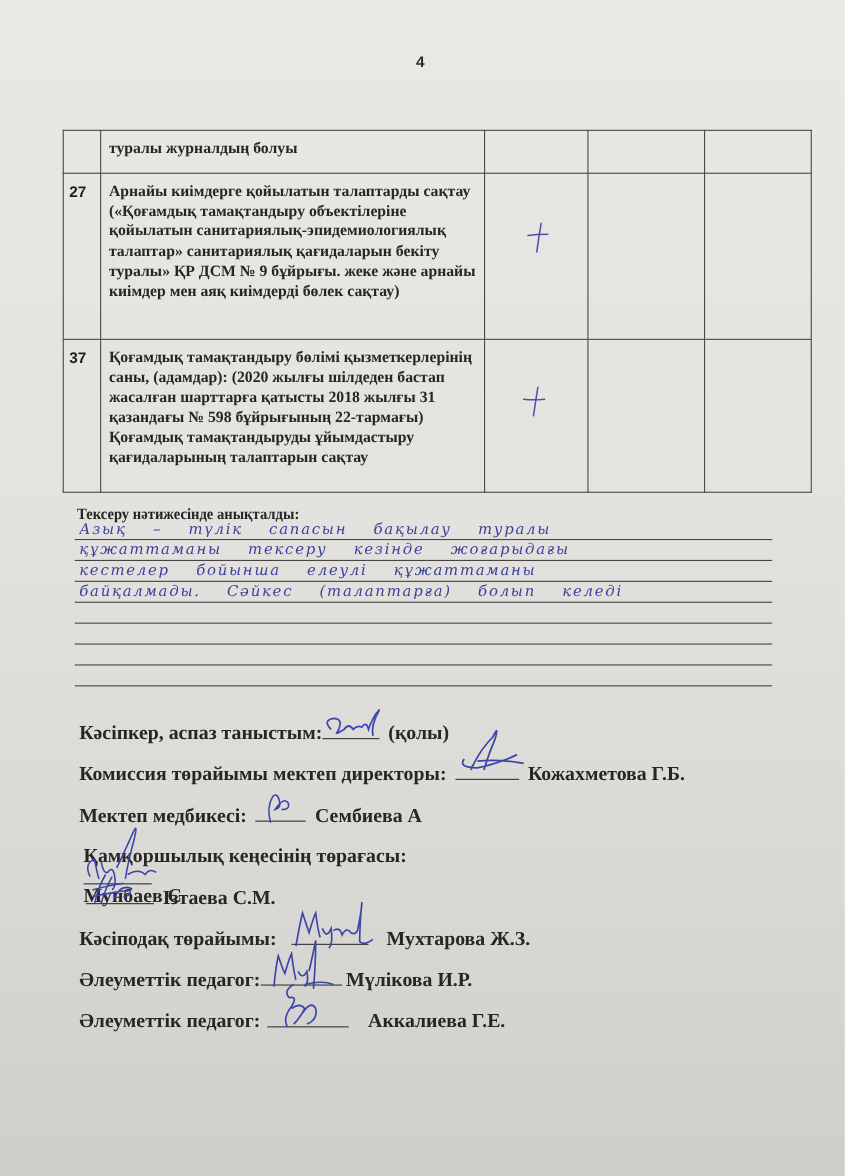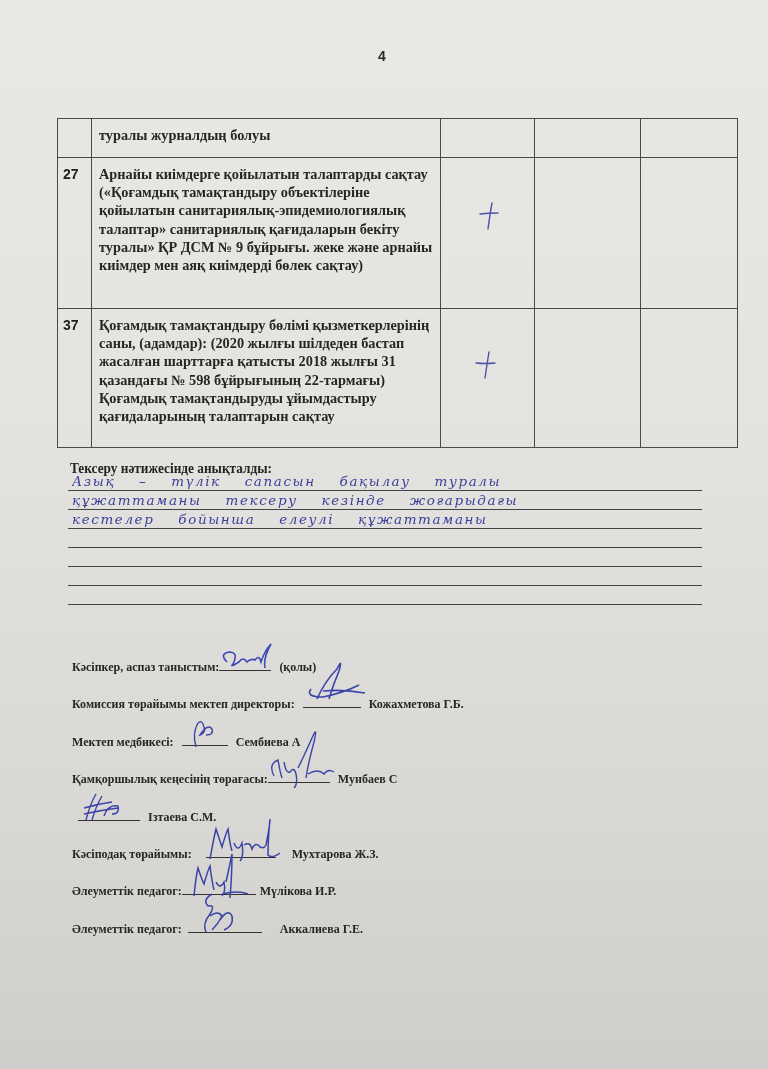--- a/index.html
+++ b/index.html
@@ -48,21 +48,21 @@
   }
   .lines { position: absolute; left: 68px; top: 472px; width: 634px; }
   .rule { position: relative; height: 18px; border-bottom: 1.5px solid #444; }
   .hand {
     position: absolute; left: 4px; bottom: 1px; width: 626px;
     font-family: "DejaVu Serif", serif; font-style: italic; font-size: 13.5px;
     color: #3b3f9c; letter-spacing: 1.6px; word-spacing: 18px; white-space: nowrap; overflow: hidden;
   }
 
   .sig-row {
-    position: absolute; left: 72px; font-size: 12px; font-weight: bold; color: #262626;
+    position: absolute; left: 72px; font-size: 18px; font-weight: bold; color: #262626;
     white-space: nowrap; display: flex; align-items: baseline;
   }
   .sig-label { transform-origin: left; }
   .sig-line {
     display: inline-block; position: relative; border-bottom: 1.3px solid #333; height: 14px; margin: 0 4px;
   }
   .sig-line svg { position: absolute; left: 0; bottom: -4px; overflow: visible; }
   .sig-name { margin-left: 4px; }
 </style>
 </head>
@@ -139,20 +139,23 @@
   <div class="rule">
       <span class="hand">Азық – түлік   сапасын   бақылау   туралы</span>
     </div>
   <div class="rule">
       <span class="hand">құжаттаманы   тексеру   кезінде   жоғарыдағы</span>
     </div>
   <div class="rule">
       <span class="hand">кестелер   бойынша   елеулі   құжаттаманы</span>
     </div>
   <div class="rule">
+      <span class="hand">байқалмады.   Сәйкес   (талаптарға)   болып келеді</span>
+    </div>
+  <div class="rule">
       <span class="hand"></span>
     </div>
   <div class="rule">
       <span class="hand"></span>
     </div>
   <div class="rule">
       <span class="hand"></span>
     </div>
   <div class="rule">
       <span class="hand"></span>
@@ -182,21 +185,21 @@
 <div class="sig-row" style="top:731px;">
   <span class="sig-label">Мектеп медбикесі:</span>
   <span class="sig-line" style="width:46px; margin-left:8px;">
     <svg width="40" height="30">
         <path d="M14 28 Q10 14 16 4 Q20 0 22 8 Q24 14 18 16 Q26 4 30 10 Q32 16 24 16" stroke="#3b44a8" stroke-width="1.4" fill="none"></path>
       </svg>
   </span>
   <span class="sig-name">Сембиева А</span>
 </div>
 
-<div class="sig-row" style="top:768px;">
+<div class="sig-row" style="top:768px;flex-direction:column;">
   <span class="sig-label">Қамқоршылық  кеңесінің  төрағасы:</span>
   <span class="sig-line" style="width:62px; margin-left:0;">
     <svg width="70" height="60" style="bottom:-6px">
         <path d="M6 48 Q0 36 10 32 Q12 44 14 50 M16 34 Q18 46 22 44 Q26 38 28 46 Q30 56 26 60 M30 40 Q36 28 44 10 Q50 -4 46 14 Q40 36 38 50 M40 46 Q50 40 56 46 Q60 40 66 44" stroke="#3b44a8" stroke-width="1.4" fill="none"></path>
       </svg>
   </span>
   <span class="sig-name">Мунбаев С</span>
 </div>
 
 <div class="sig-row" style="top:806px;">

